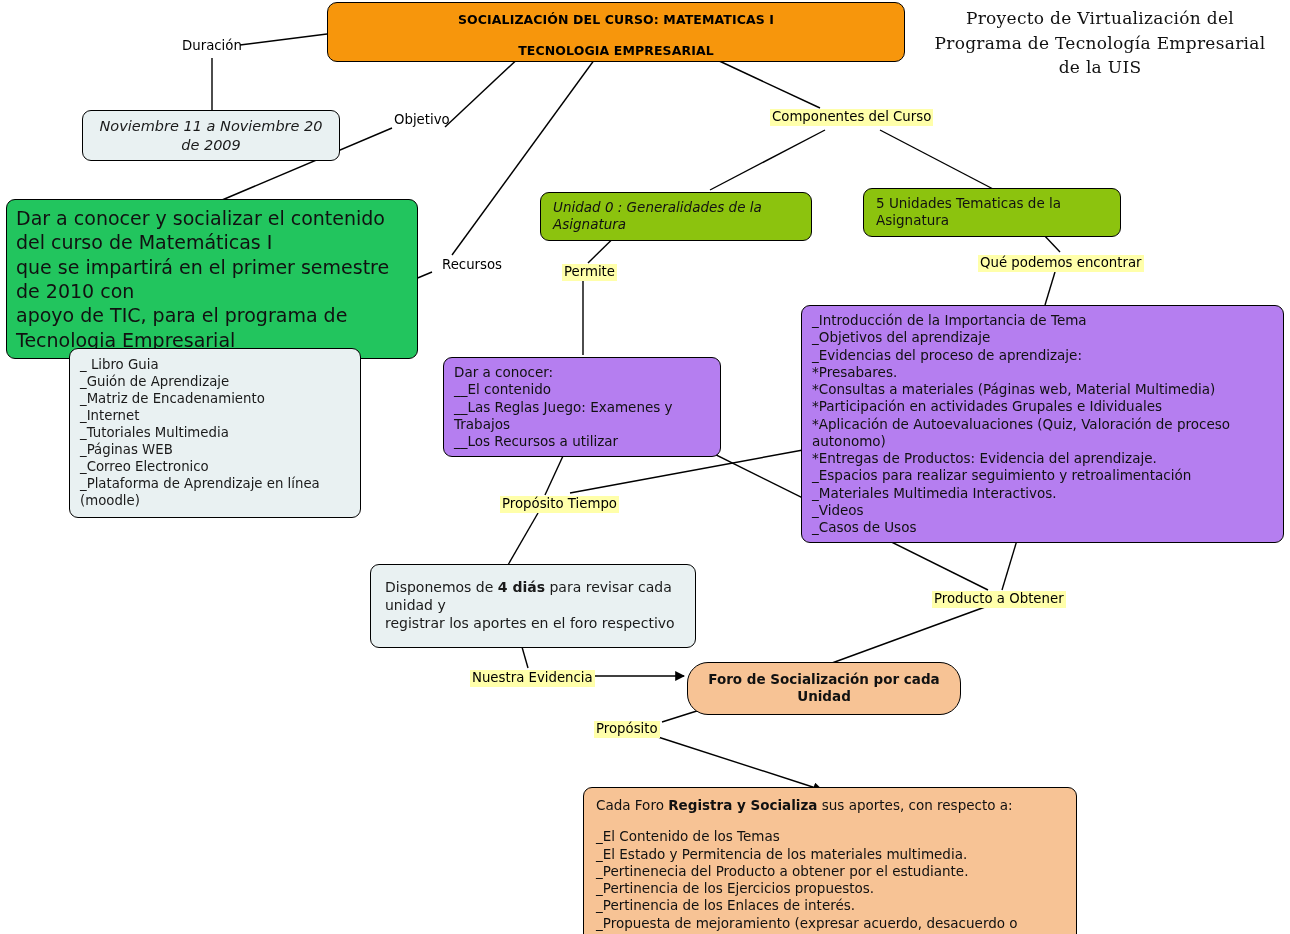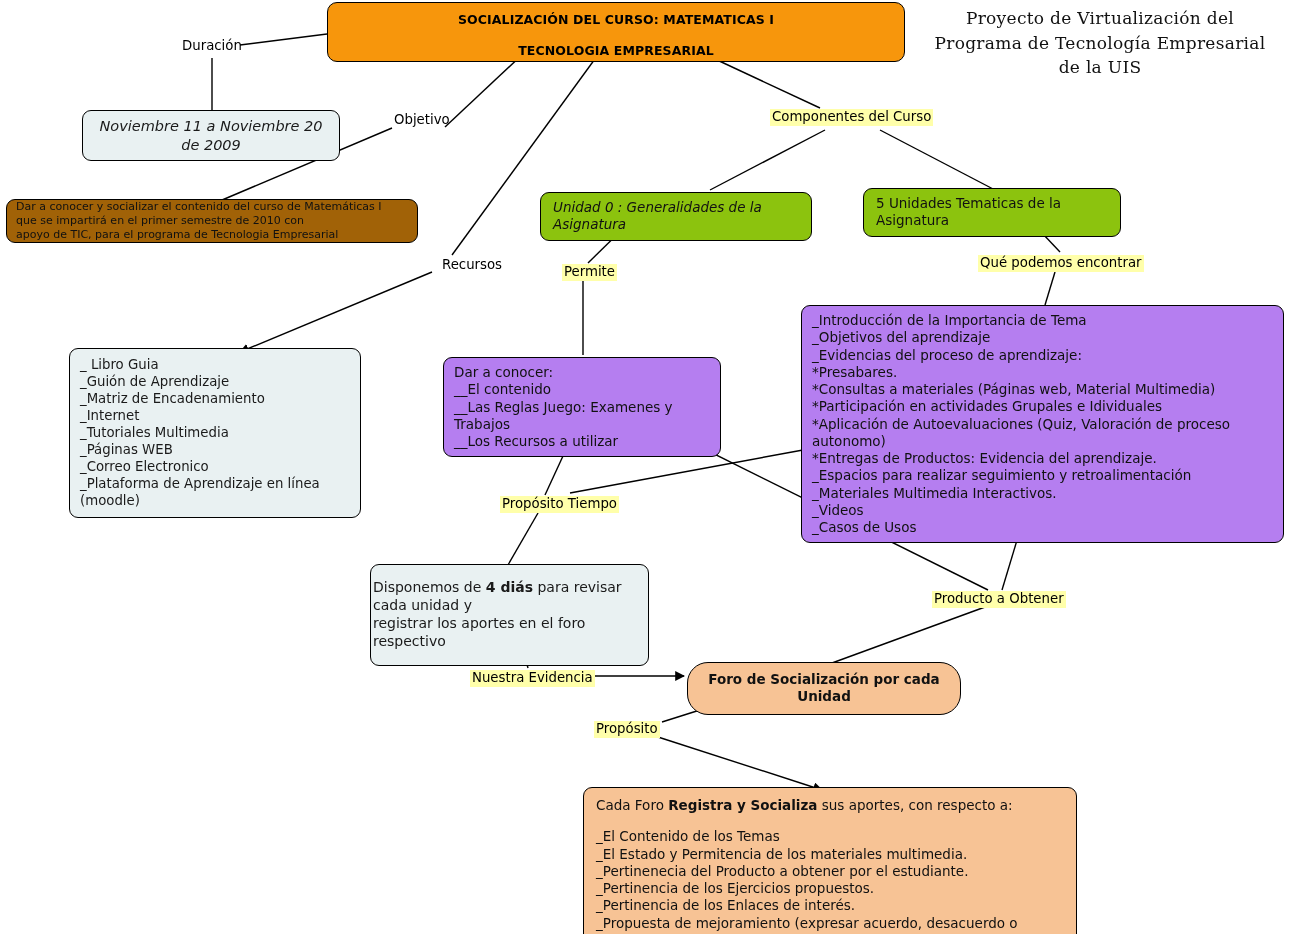--- a/index.html
+++ b/index.html
@@ -53,23 +53,23 @@
     font-size: 14px;
     color: #1a1a1a;
   }
   .n-date {
     font-style: italic;
     text-align: center;
     padding: 6px 12px;
     font-size: 14.5px;
   }
   .n-greenlight {
-    background: #a16207;
-    font-size: 11px;
-    padding: 0 9px;
+    background: #22c55e;
+    font-size: 19px;
+    padding: 6px 9px;
     color: #111;
   }
   .n-greenbright {
     background: #8CC30E;
     font-size: 13.5px;
     padding: 6px 12px;
     color: #111;
     text-align: left;
   }
   .n-purple {
@@ -228,21 +228,21 @@
     <div class="node-text">      *Consultas a materiales (Páginas web, Material Multimedia)</div>
     <div class="node-text">      *Participación en actividades Grupales e Idividuales</div>
     <div class="node-text">      *Aplicación de Autoevaluaciones (Quiz, Valoración de proceso autonomo)</div>
     <div class="node-text">      *Entregas de Productos: Evidencia del aprendizaje.</div>
     <div>_Espacios para realizar seguimiento y retroalimentación</div>
     <div>_Materiales Multimedia Interactivos.</div>
     <div>_Videos</div>
     <div>_Casos de Usos</div>
   </div>
 
-  <div class="node n-lightblue" style="left:370px; top:564px; width:279px; padding:14px 2px;">
+  <div class="node n-lightblue" style="left:370px; top:564px; width:326px; padding:14px 14px;">
     <span>Disponemos de </span><b>4 diás</b><span class="node-text"> para revisar cada unidad y
 registrar los aportes en el foro respectivo</span>
   </div>
 
   <div class="node n-peach bold" style="left:687px; top:662px; width:274px;">Foro de Socialización por cada Unidad</div>
 
   <div class="node n-peach" style="left:583px; top:787px; width:494px; padding:9px 12px 10px 12px;">
     <div><span>Cada Foro </span><b>Registra y Socializa</b><span> sus aportes, con respecto a:</span></div>
     <div style="height:14px;"></div>
     <div>_El Contenido de los Temas</div>

